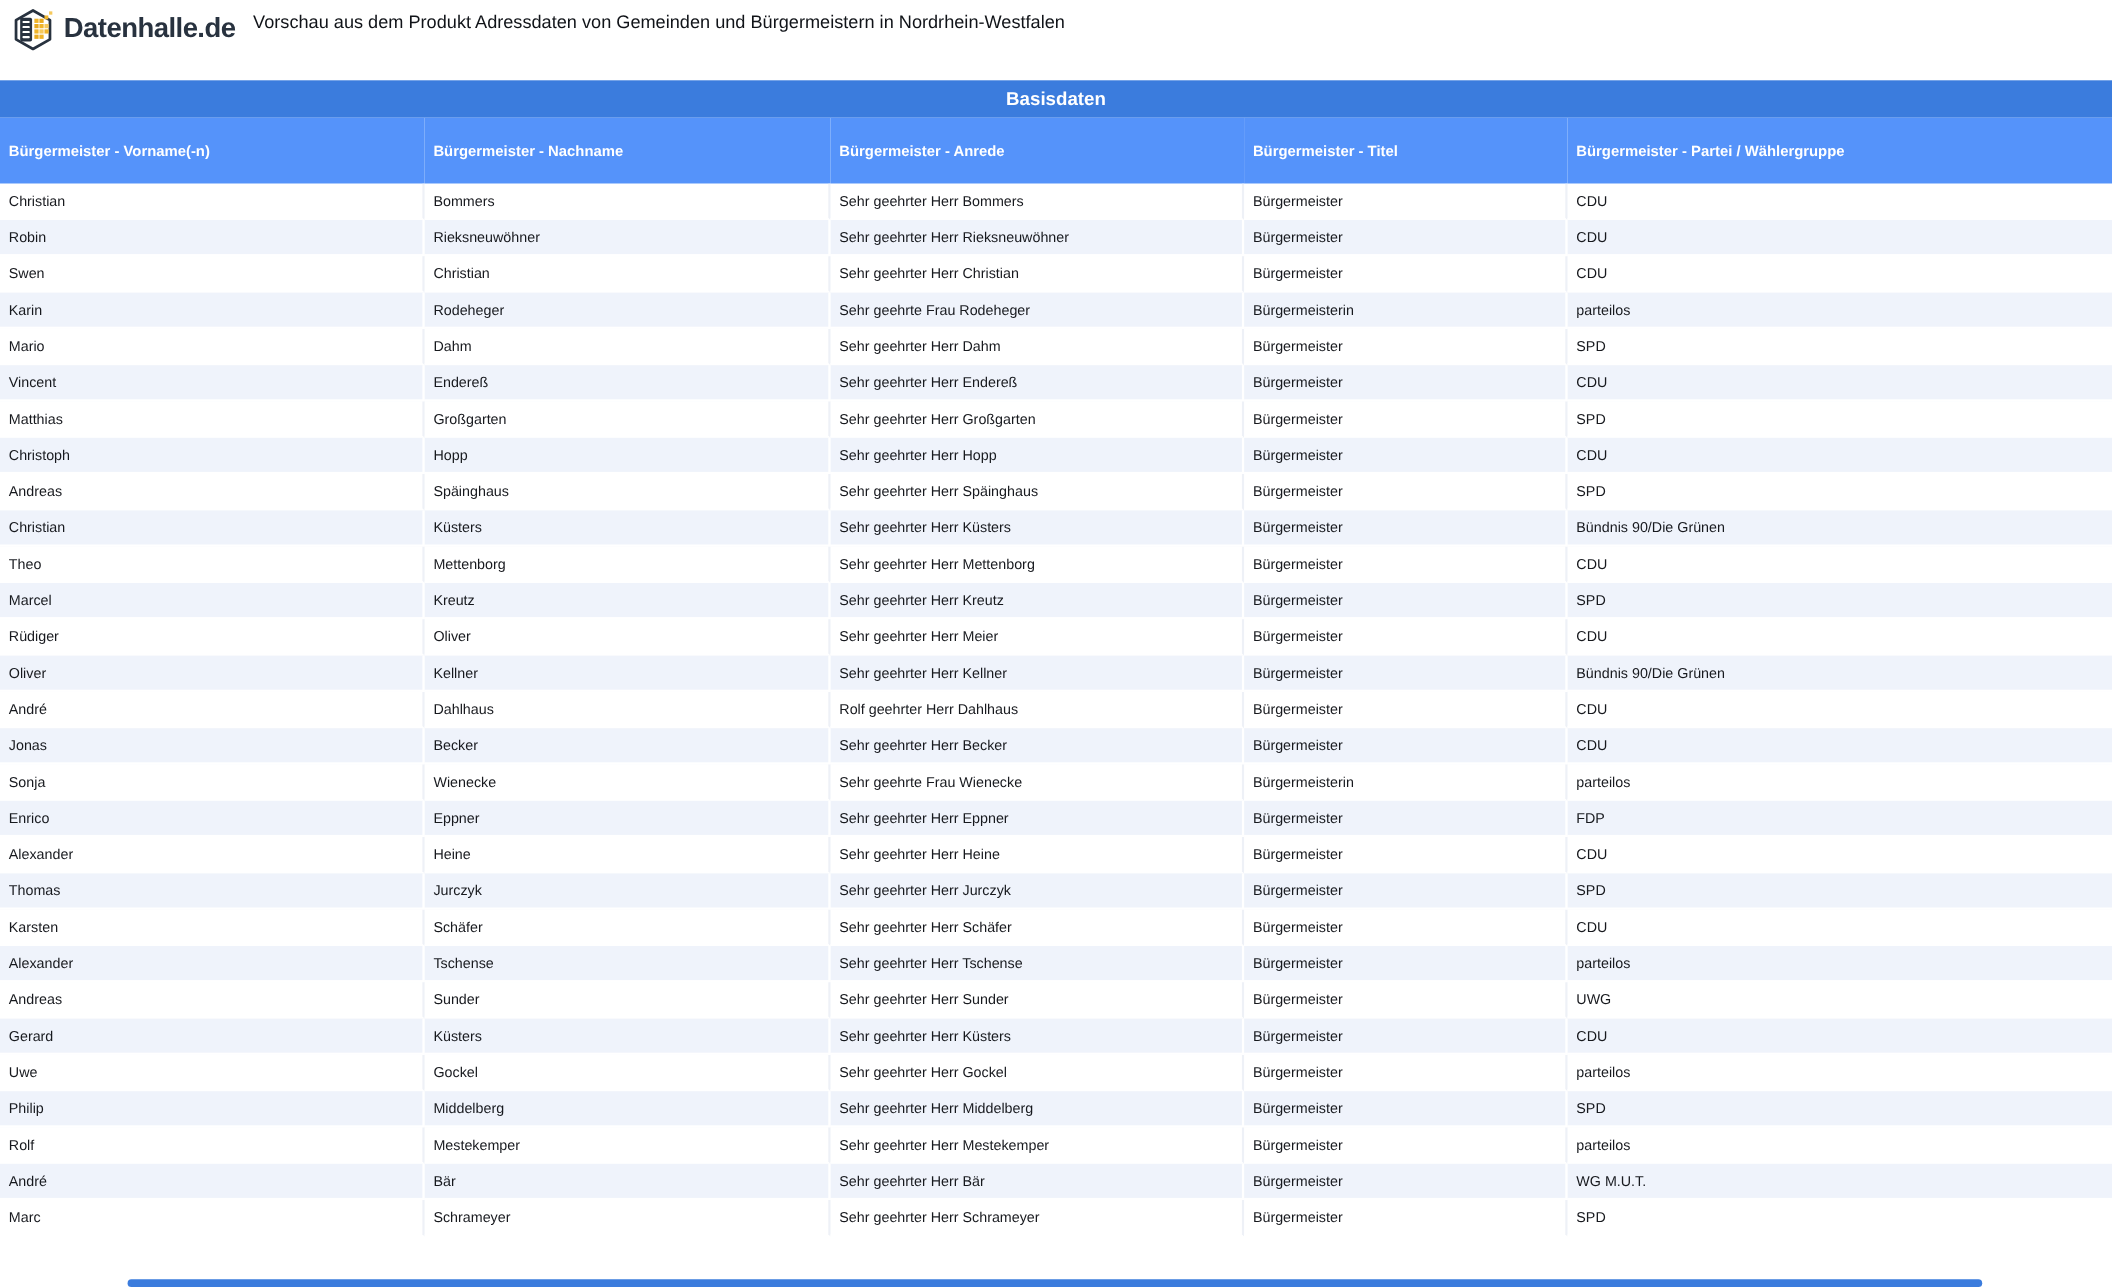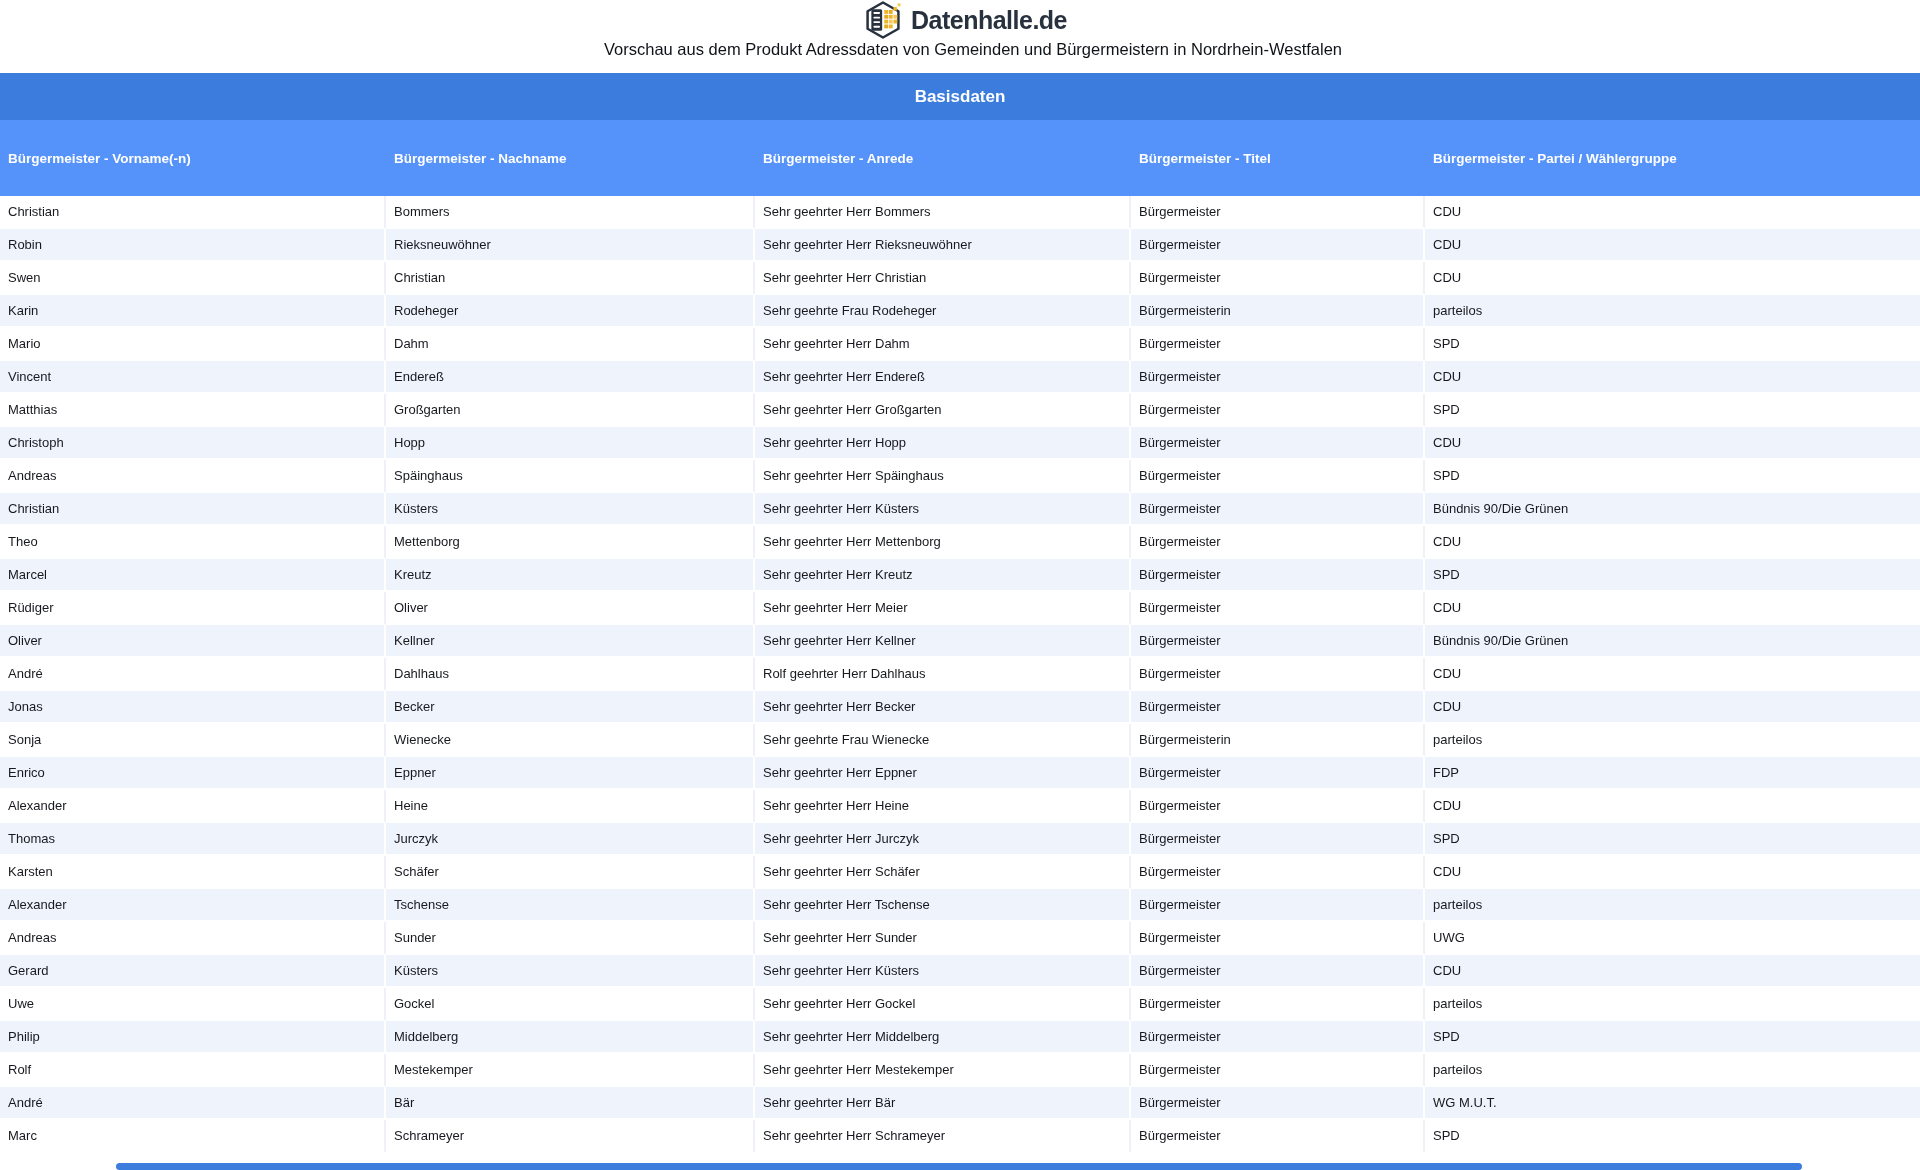--- a/index.html
+++ b/index.html
@@ -15,21 +15,20 @@
 
   .page { position: relative; width: 1920px; height: 1170px; background: #ffffff; }
 
   
   .topbar {
     height: 73px;
     background: #ffffff;
     display: flex;
     align-items: center;
     padding: 0 0 20px 10px;
-    flex-direction: column;
   }
   .logo {
     display: flex;
     align-items: center;
     cursor: pointer;
   }
   .logo svg { display: block; }
   .logo-text {
     margin-left: 8px;
     font-size: 25px;
@@ -39,39 +38,39 @@
   }
   .page-title {
     margin: 0 0 12px 16px;
     font-size: 16.5px;
     font-weight: 500;
     color: #101318;
   }
 
   
   .banner {
-    height: 47px;
+    height: 34px;
     background: #3b7cdd;
     color: #ffffff;
     display: flex;
     align-items: center;
     justify-content: center;
     font-size: 17px;
     font-weight: 700;
   }
 
   
   table.data-table {
     width: 1920px;
     border-collapse: separate;
     border-spacing: 0;
     table-layout: fixed;
   }
   .data-table thead th {
-    height: 76px;
+    height: 60px;
     background: #5593fa;
     color: #ffffff;
     font-size: 13.5px;
     font-weight: 700;
     text-align: left;
     vertical-align: middle;
     padding: 0 8px;
     white-space: nowrap;
     overflow: hidden;
     margin-left: 42px;

